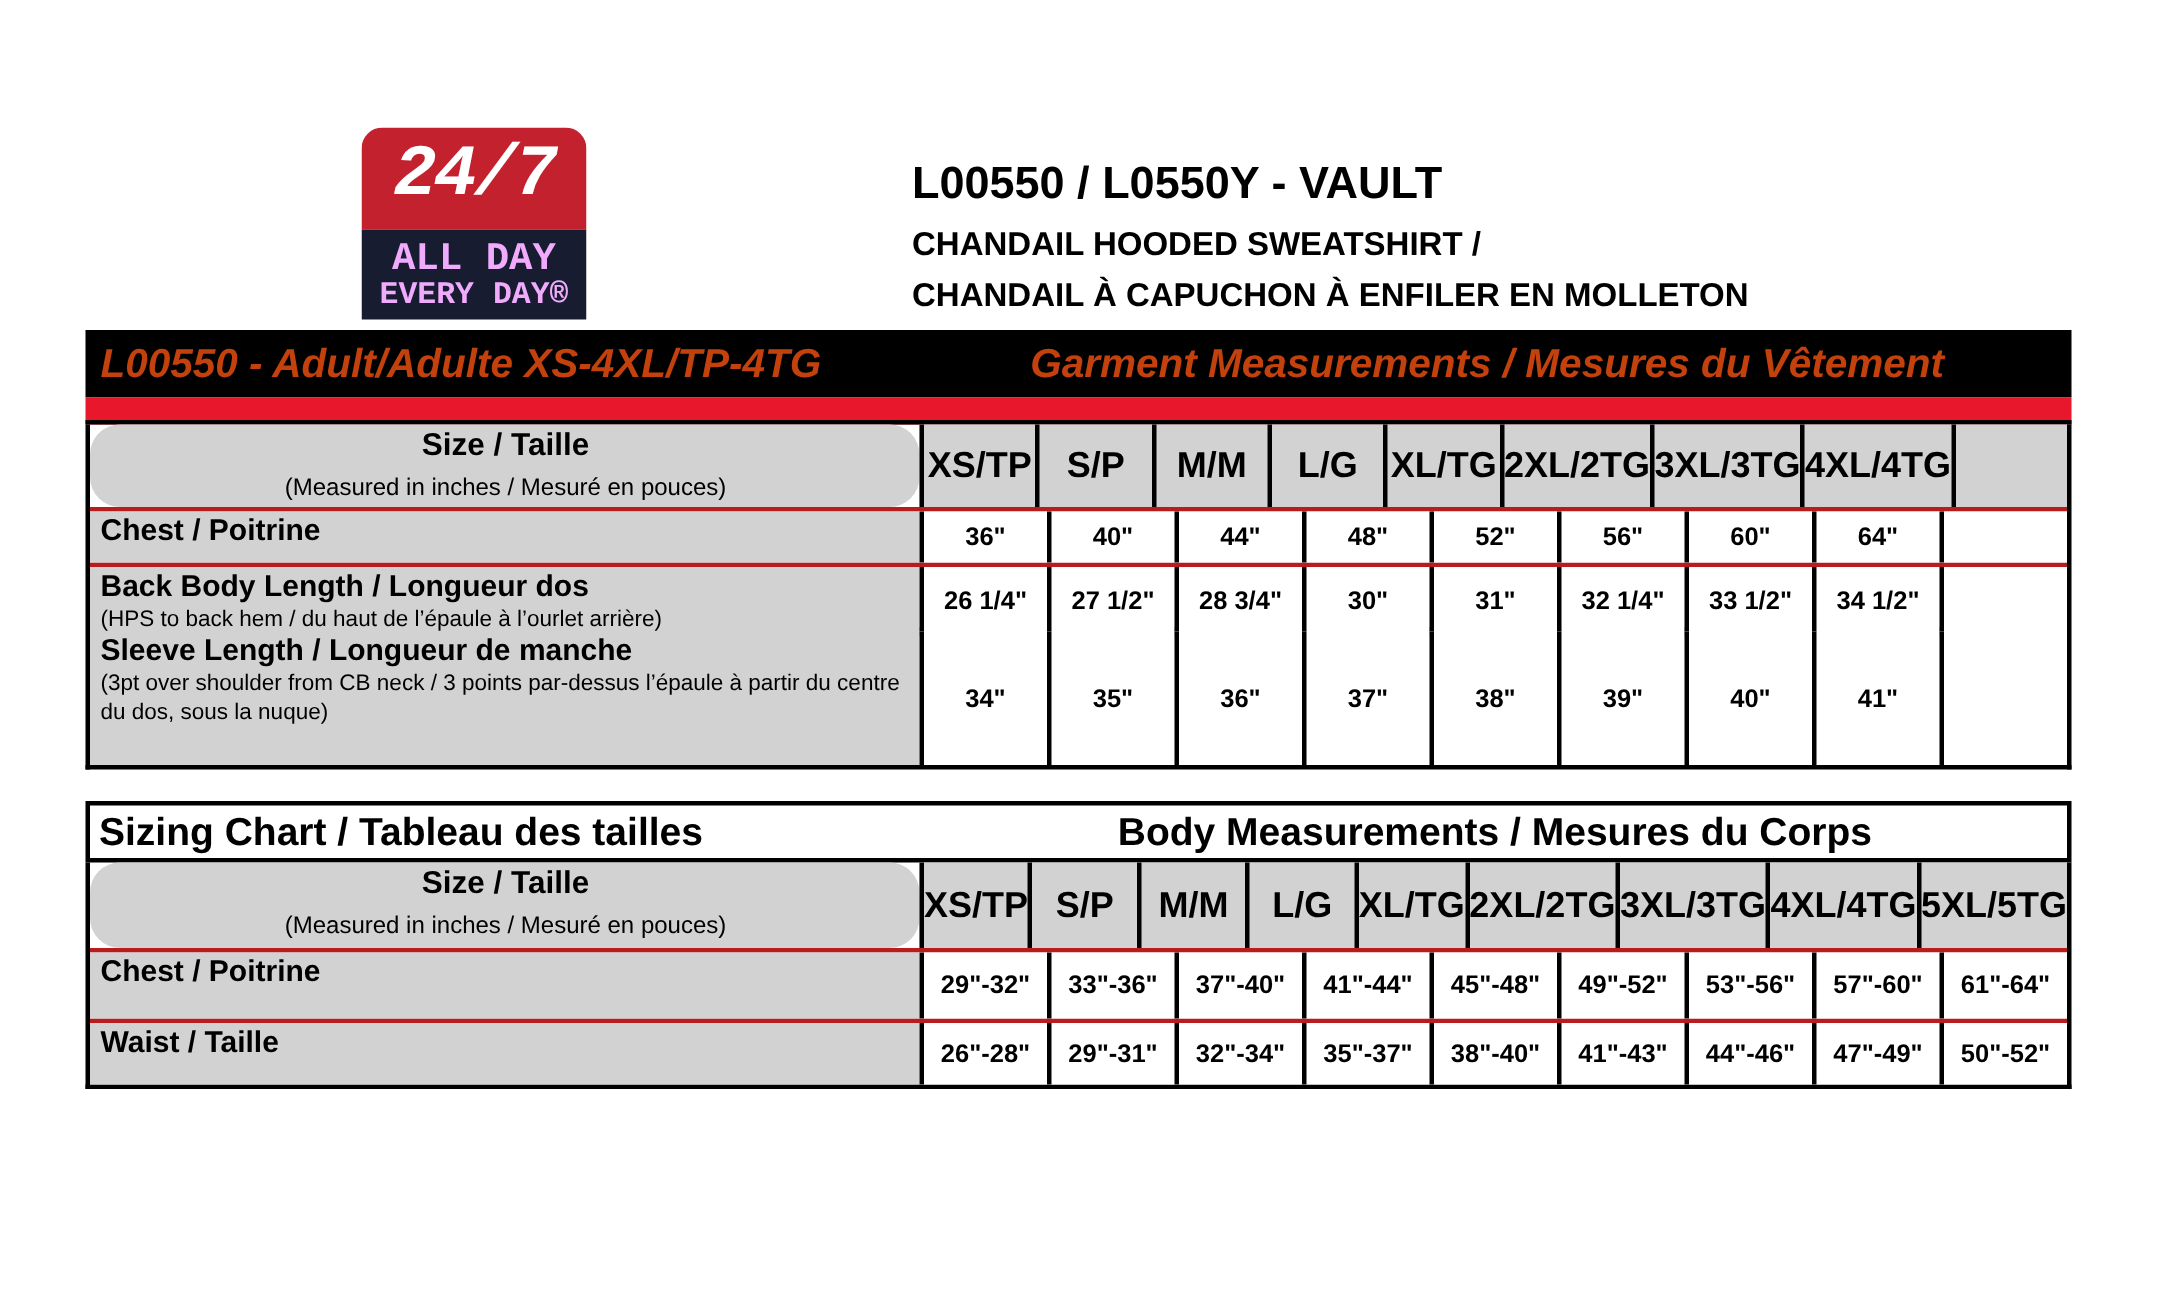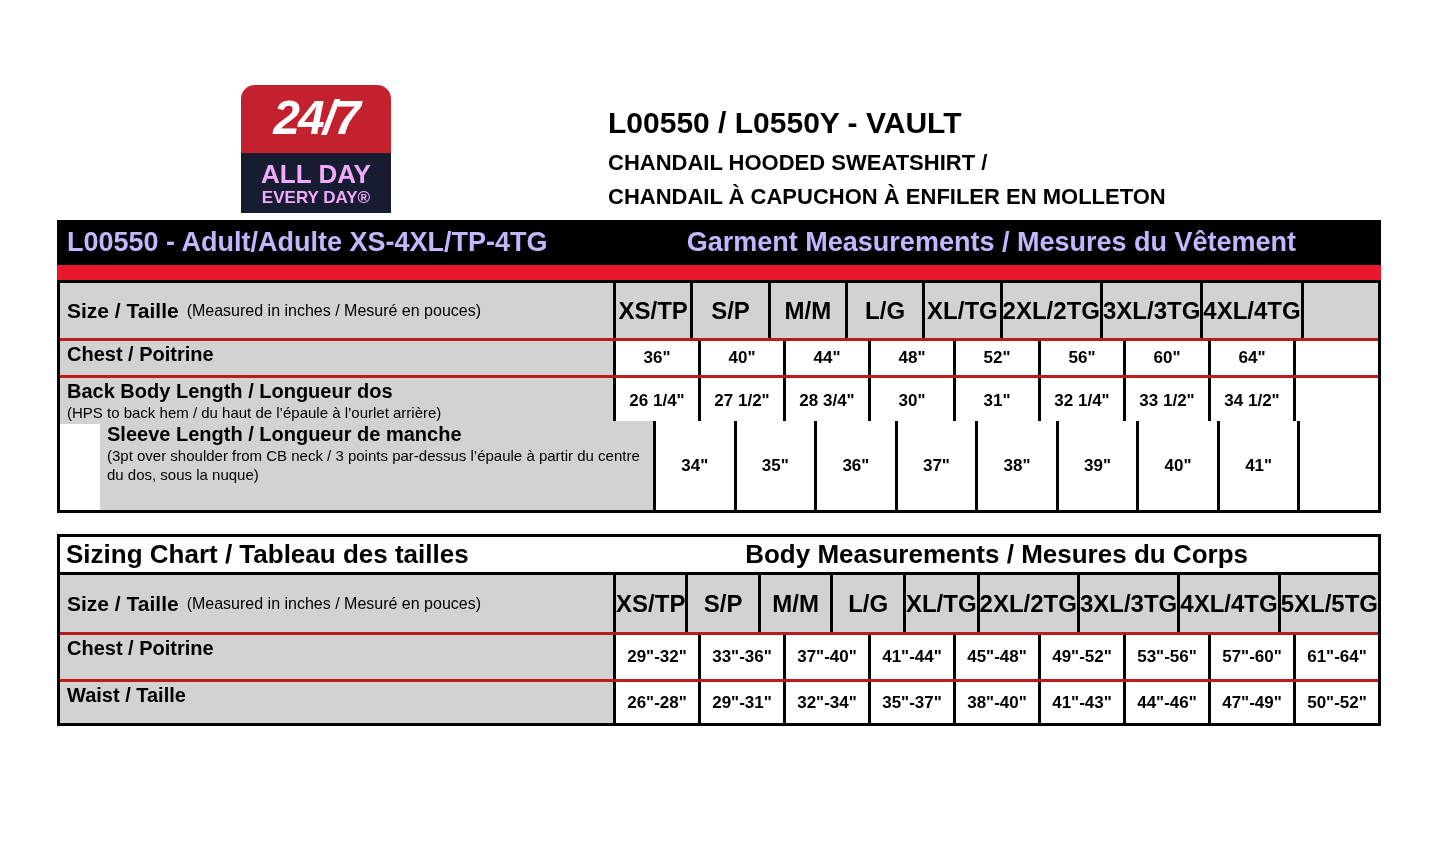--- a/index.html
+++ b/index.html
@@ -5,33 +5,33 @@
   * { margin:0; padding:0; box-sizing:border-box; }
   html,body { background:#ffffff; }
   body {
     width:1445px; height:866px; position:relative;
     font-family:"Liberation Sans", sans-serif; color:#000;
   }
 
   
   .logo {
     position:absolute; left:241px; top:85px; width:150px; height:144px;
-    border-radius:14px; overflow:hidden;
+    border-radius:14px; overflow:hidden;font-family:Liberation Mono, monospace;
   }
   .logo-top {
     height:68px; display:flex; align-items:center; justify-content:center;
     color:#fff; font-weight:bold; font-style:italic;
     font-size:48px; letter-spacing:-2px; padding-bottom:4px;
   }
   .logo-bottom {
     height:60px; display:flex; flex-direction:column; align-items:center; justify-content:center;
     color:#f0abfc; font-weight:bold; line-height:1;
   }
   .logo-line2 { font-size:26px; letter-spacing:0px; }
-  .logo-line3 { font-size:17px; margin-top:2px; letter-spacing:0px; }
+  .logo-line3 { font-size:21px; margin-top:2px; letter-spacing:0px; }
 
   
   .title-block { position:absolute; left:608px; top:106px; }
   .title-main { font-size:30px; font-weight:bold; line-height:34px; }
   .title-sub  { font-size:22px; font-weight:bold; line-height:25px; margin-top:10px; }
   .title-sub2 { font-size:22px; font-weight:bold; line-height:25px; margin-top:9px; }
 
   
   .tbl { position:absolute; left:57px; width:1324px; }
   .t-grid { border:3px solid #000; border-top:none; }
@@ -42,42 +42,42 @@
   .t-cell:first-child { border-left:none; justify-content:flex-start; }
   .label-cell { background:#d2d2d2; flex-direction:column; align-items:flex-start; justify-content:center;
                 padding:2px 6px 2px 7px; }
   .label-main { font-size:20px; font-weight:bold; line-height:23px; }
   .label-note { font-size:15px; font-weight:normal; line-height:19px; }
   .gray { background:#d2d2d2; }
   .size-head { font-size:24px; }
 
   
   .black-bar {
-    background:#000; color:#c4b5fd; height:45px; display:flex; align-items:center;
-    font-weight:bold; font-size:27px; padding-left:10px;
+    background:#000; color:#c2410c; height:45px; display:flex; align-items:center;
+    font-weight:bold; font-size:27px; padding-left:10px;font-style:italic;
   }
   .black-bar .right-txt { margin-left:auto; margin-right:85px; }
   .red-bar { height:18px; border-bottom:3px solid #000; }
 
   
   .white-bar {
     border:3px solid #000; background:#fff; height:41px; display:flex; align-items:center;
     font-weight:bold; font-size:26px; padding-left:6px;
   }
   .white-bar .right-txt { margin-left:auto; margin-right:130px; }
 
   .row-h-size1 { height:55px; }
   .row-h-chest1 { height:37px; }
   .row-h-back  { height:43px;text-align:center; }
-  .row-h-sleeve{ height:92px;padding-left:40px; }
+  .row-h-sleeve{ height:92px; }
   .row-h-size2 { height:57px; }
   .row-h-chest2{ height:47px; }
   .row-h-waist { height:44px; }
 
-  .size-label-wrap { flex-direction:row; align-items:center; gap:8px; }
+  .size-label-wrap { flex-direction:column; align-items:center; gap:8px;border-radius:20px; }
   .size-label-main { font-size:21px; font-weight:bold; }
   .size-label-note { font-size:16px; font-weight:normal; }
 </style>
 </head>
 <body>
 
 <div class="logo">
   <div class="logo-top" style="background:#c4212f;">
     <span>24/7</span>
   </div>

